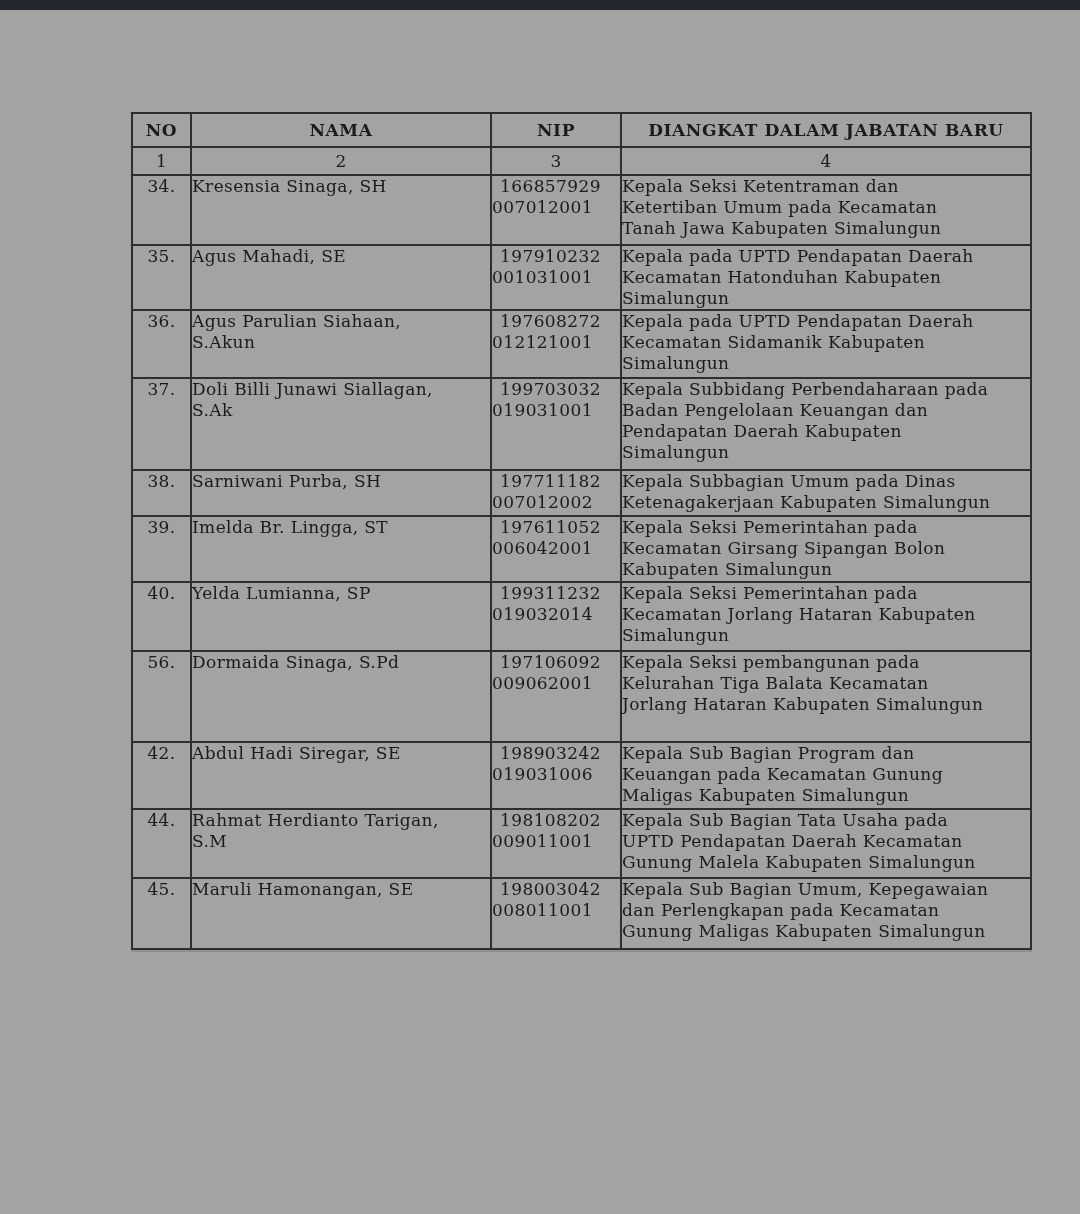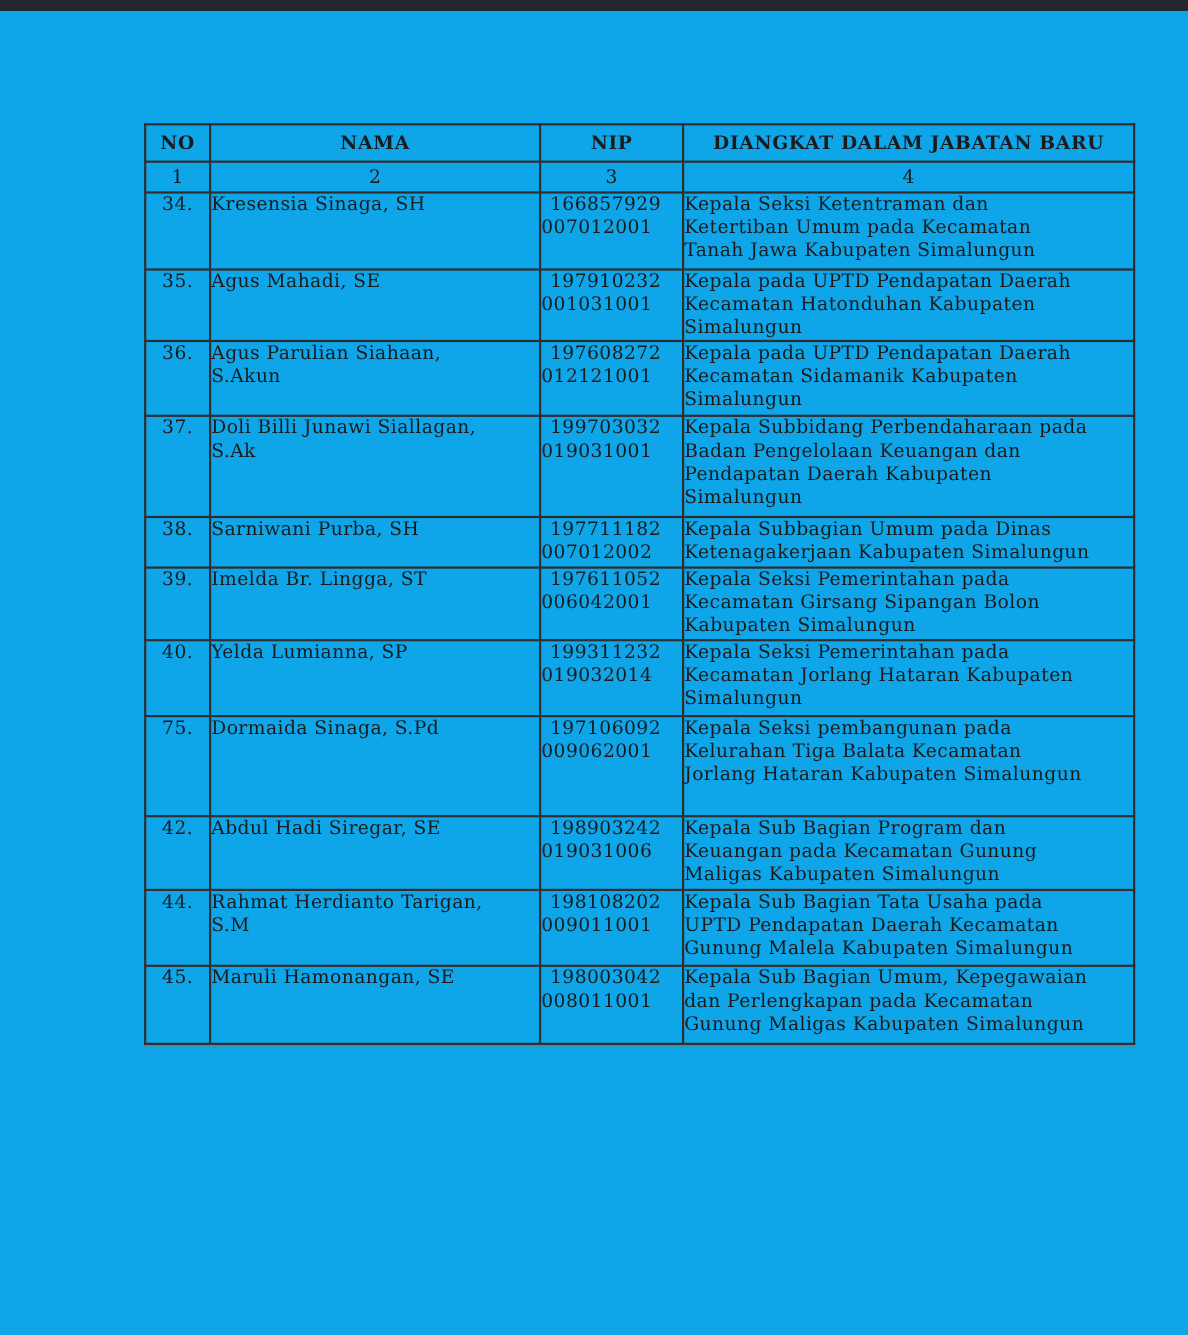--- a/index.html
+++ b/index.html
@@ -6,21 +6,21 @@
     margin: 0;
     padding: 0;
     background: #ffffff;
     font-family: "DejaVu Serif", "Liberation Serif", serif;
     color: #1b1b1b;
   }
   .canvas {
     position: relative;
     width: 1080px;
     height: 1214px;
-    background: #0ea5e9;
+    background: #a3a3a3;
     overflow: hidden;
   }
   .top-bar {
     position: absolute;
     top: 0; left: 0;
     width: 1080px;
     height: 10px;
     background: #23272e;
   }
   table.doc-table {
@@ -201,21 +201,21 @@
           <div class="line">019032014</div>
         </td>
         <td class="c-jab">
           <div class="line">Kepala Seksi Pemerintahan pada</div>
           <div class="line">Kecamatan Jorlang Hataran Kabupaten</div>
           <div class="line">Simalungun</div>
         </td>
       </tr>
 
       <tr style="height:91px">
-        <td class="c-no">75.</td>
+        <td class="c-no">56.</td>
         <td class="c-nama">
           <div class="line">Dormaida Sinaga, S.Pd</div>
         </td>
         <td class="c-nip">
           <div class="line nip-first">197106092</div>
           <div class="line">009062001</div>
         </td>
         <td class="c-jab">
           <div class="line">Kepala Seksi pembangunan pada</div>
           <div class="line">Kelurahan Tiga Balata Kecamatan</div>

